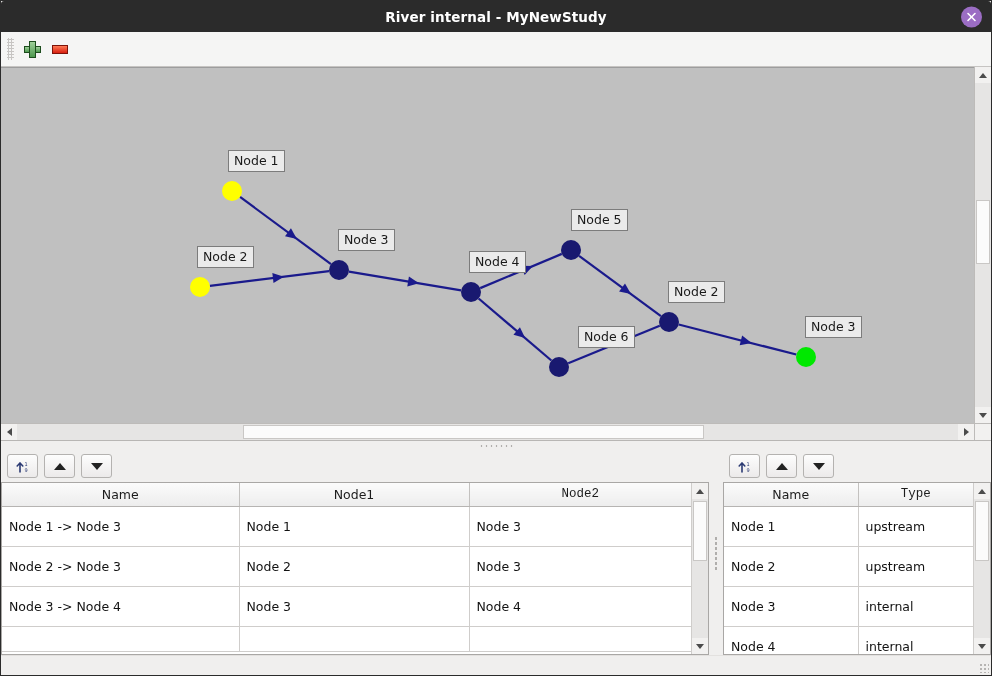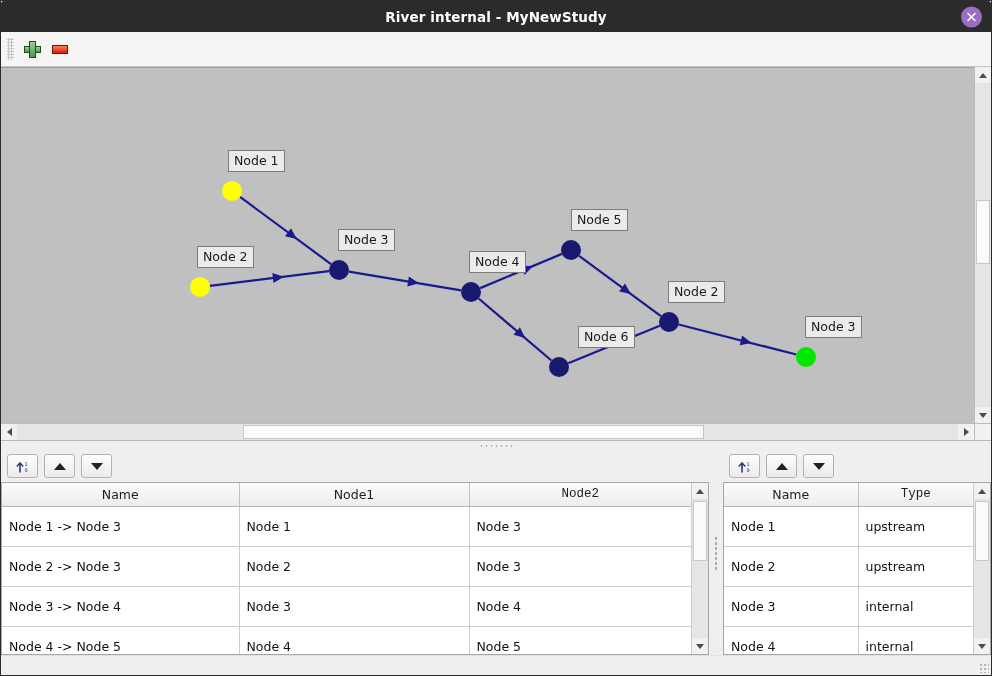--- a/index.html
+++ b/index.html
@@ -390,25 +390,20 @@
                 <tr>
                   <td>Node 2 -&gt; Node 3</td>
                   <td>Node 2</td>
                   <td>Node 3</td>
                 </tr>
                 <tr>
                   <td>Node 3 -&gt; Node 4</td>
                   <td>Node 3</td>
                   <td>Node 4</td>
                 </tr>
-                <tr>
-                  <td>Node 4 -&gt; Node 5</td>
-                  <td>Node 4</td>
-                  <td>Node 5</td>
-                </tr>
                 <tr class="empty">
                   <td></td>
                   <td></td>
                   <td></td>
                 </tr>
               </tbody>
           </table>
         </div>
         <div class="vsb" style="border-left:1px solid #cfcdcb;">
           <div class="sb-arrow">

